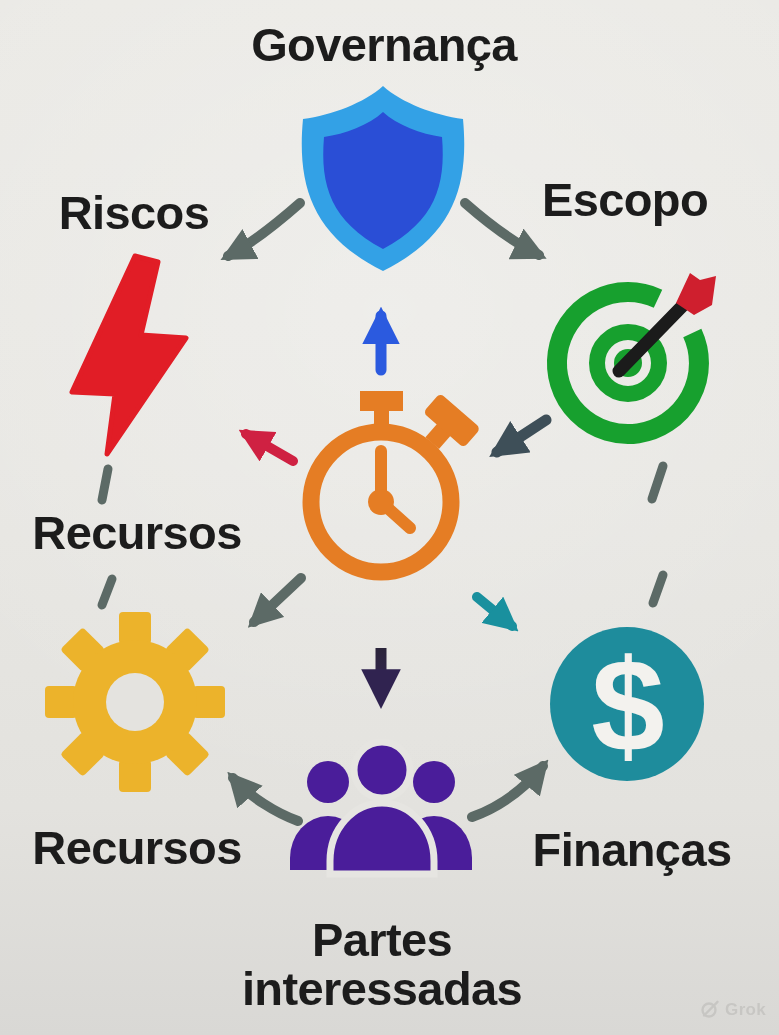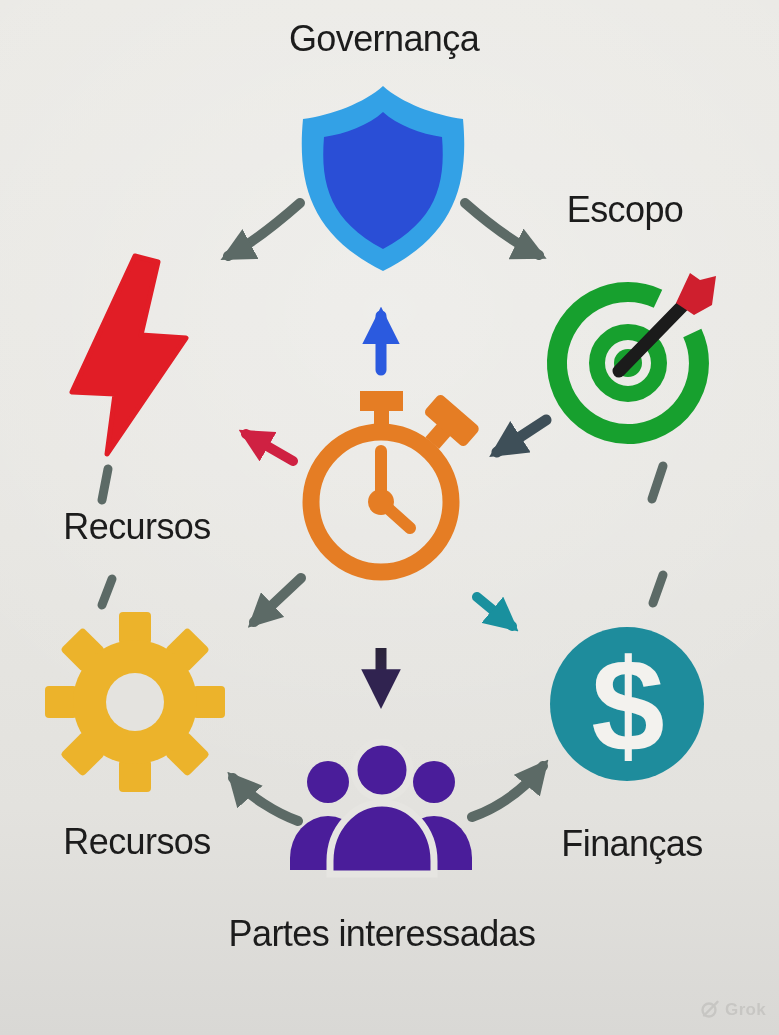--- a/index.html
+++ b/index.html
@@ -11,21 +11,21 @@
     font-family:"Liberation Sans","DejaVu Sans",sans-serif;
   }
   #stage::after{
     content:"";position:absolute;inset:0;pointer-events:none;
     background:radial-gradient(120% 80% at 50% 30%, rgba(255,255,255,0.25) 0%, rgba(255,255,255,0) 60%);
   }
   svg.canvas{position:absolute;left:0;top:0;z-index:1;}
   .label{
     position:absolute;z-index:2;
     transform:translateX(-50%);
-    font-size:36px;font-weight:400;letter-spacing:-0.6px;
+    font-size:47px;font-weight:700;letter-spacing:-0.6px;
     color:#1c1c1c;white-space:nowrap;line-height:1.0;
   }
   .label.multiline{white-space:normal;text-align:center;width:320px;line-height:1.05;}
   .watermark{
     position:absolute;z-index:3;right:13px;top:999px;
     display:flex;align-items:center;gap:5px;
     color:#c7c6c3;font-size:17px;font-weight:700;letter-spacing:0.3px;
     opacity:0.95;
   }
   .watermark svg{display:block;}
@@ -131,21 +131,22 @@
       <circle cx="328" cy="782" r="21"></circle>
       <circle cx="434" cy="782" r="21"></circle>
       <path d="M290 870 L290 858 A38 42 0 0 1 366 858 L366 870 Z"></path>
       <path d="M396 870 L396 858 A38 42 0 0 1 472 858 L472 870 Z"></path>
       <circle cx="382" cy="770" r="28" stroke="#e6e5e1" stroke-width="7"></circle>
       <path d="M330 874 L330 861 A52 58 0 0 1 434 861 L434 874 Z" stroke="#e6e5e1" stroke-width="7"></path>
     </g>
   </svg>
 
   <div class="label" style="left:384px;top:21px;">Governança</div>
-  <div class="label" style="left:625px;top:192px;">Escopo</div>
+  <div class="label" style="left:134px;top:189px;">Riscos</div>
+  <div class="label" style="left:625px;top:176px;">Escopo</div>
   <div class="label" style="left:137px;top:509px;">Recursos</div>
   <div class="label" style="left:137px;top:824px;">Recursos</div>
   <div class="label multiline" style="left:382px;top:915px;">Partes interessadas</div>
   <div class="label" style="left:632px;top:826px;">Finanças</div>
 
   <div class="watermark">
     <svg width="21" height="21" viewBox="0 0 21 21">
       <circle cx="10" cy="11" r="6.5" fill="none" stroke="#c7c6c3" stroke-width="2.4"></circle>
       <line x1="5" y1="16.5" x2="18.5" y2="2.8" stroke="#c7c6c3" stroke-width="2.4" stroke-linecap="round"></line>
     </svg>

